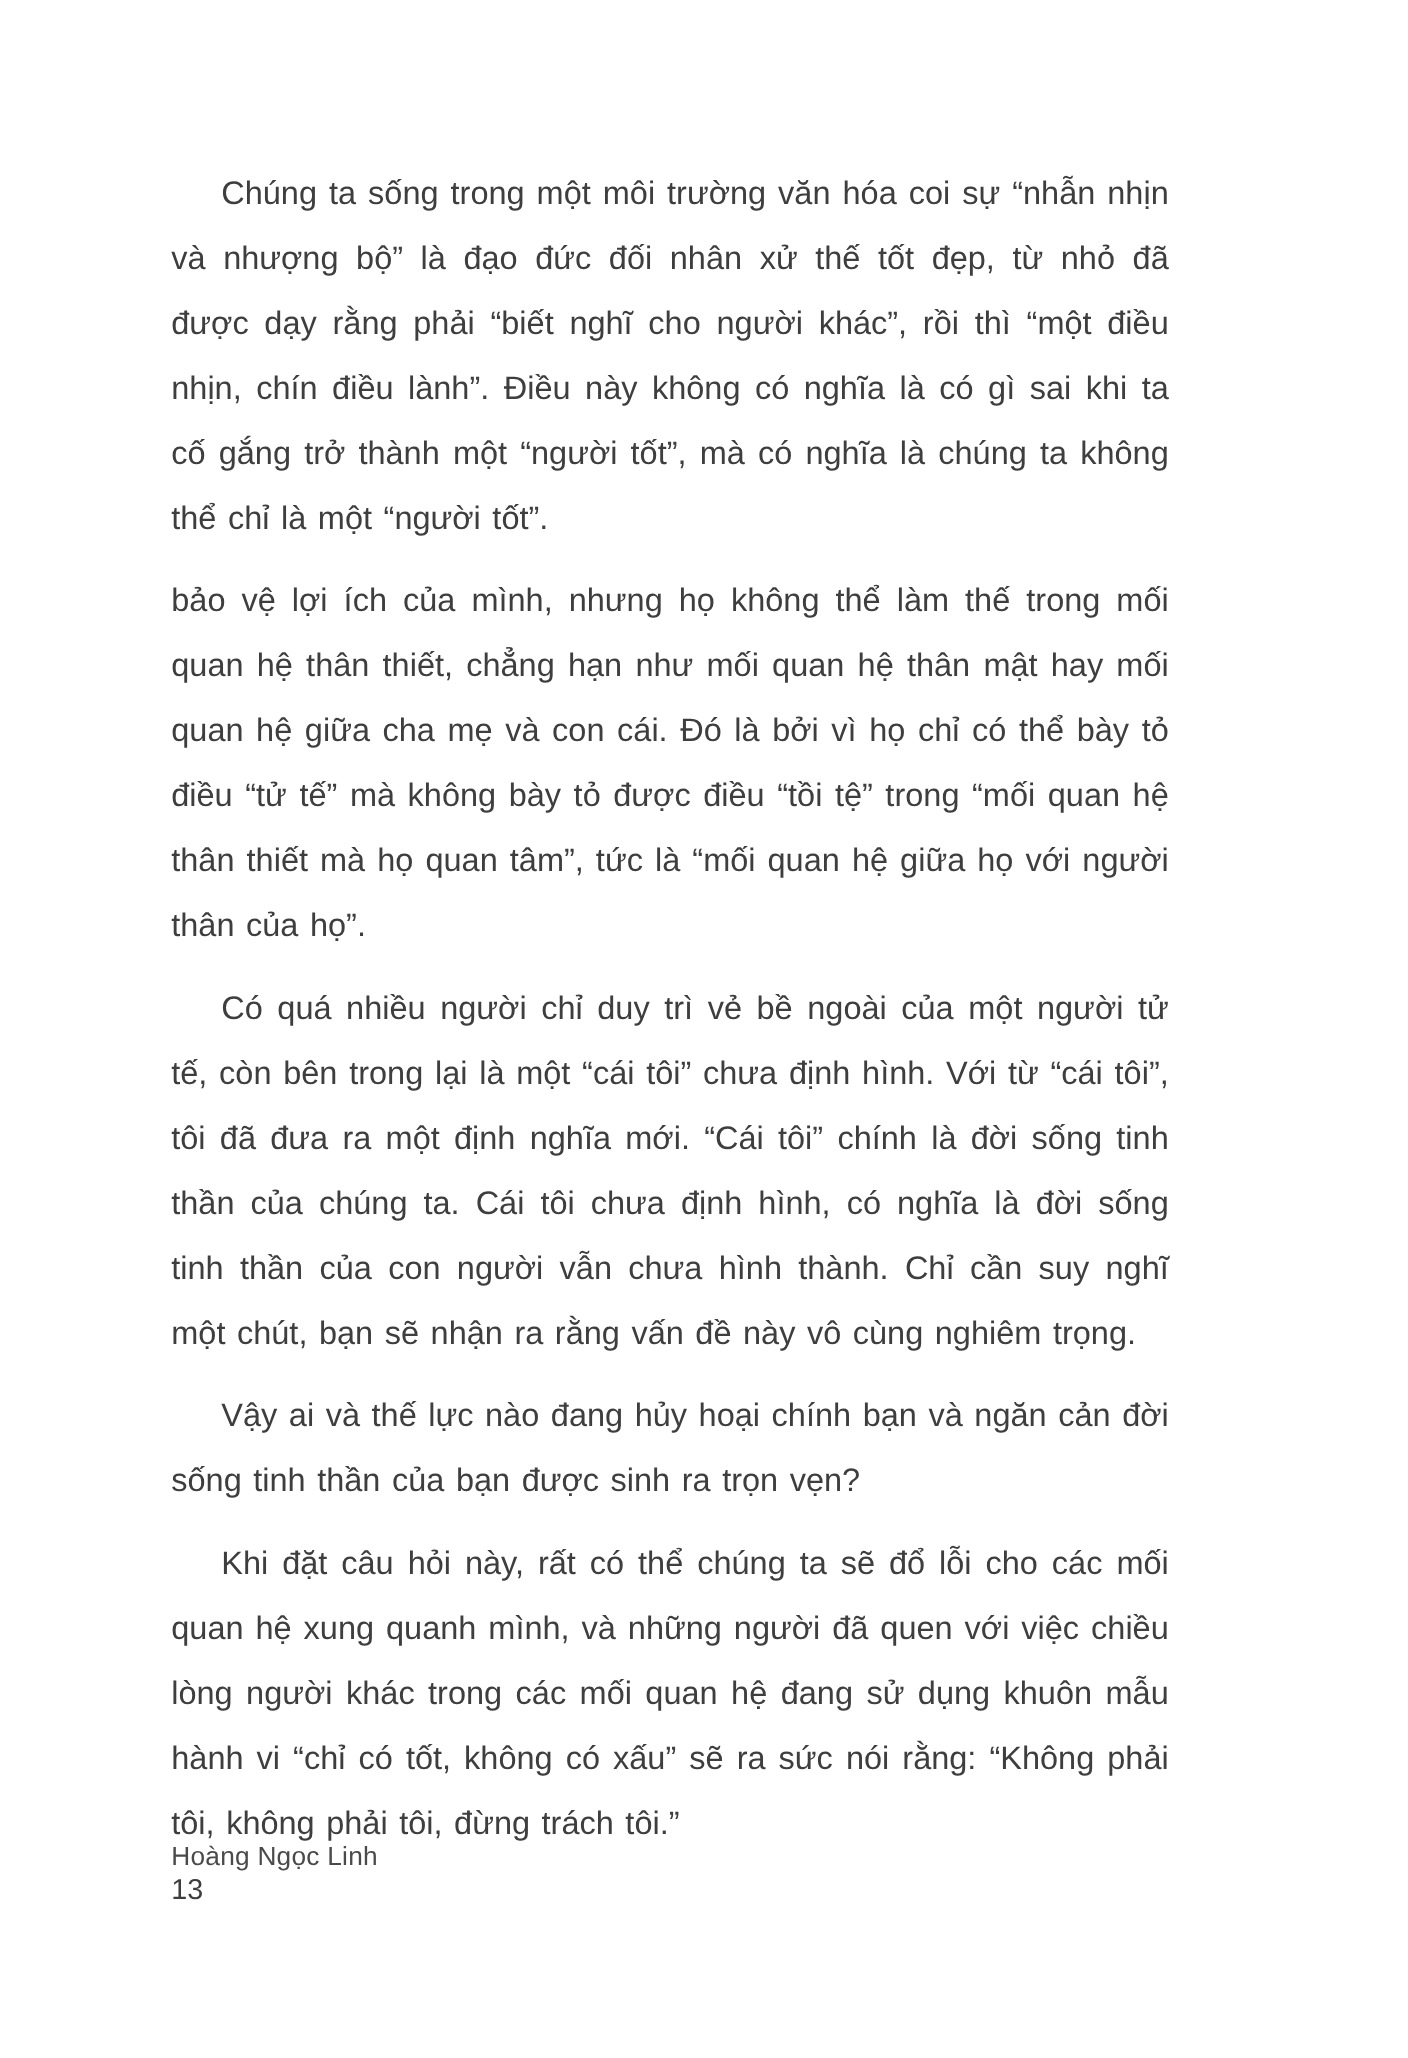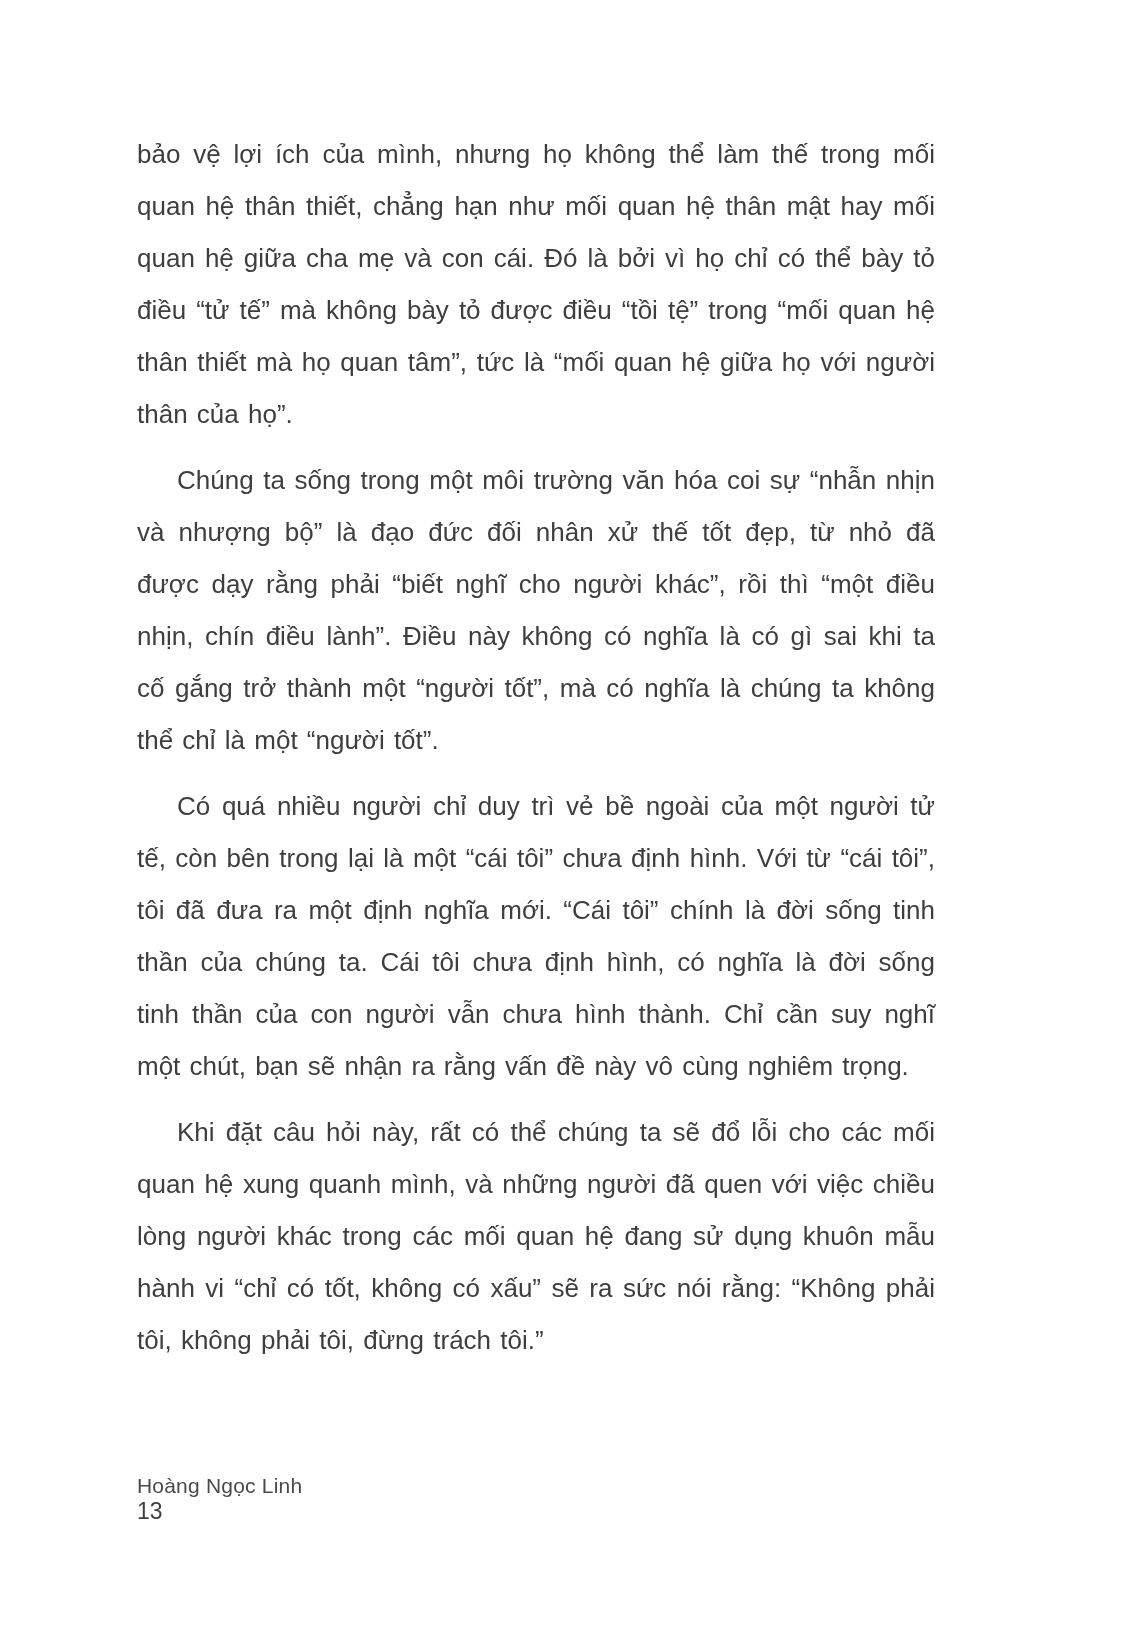--- a/index.html
+++ b/index.html
@@ -53,23 +53,24 @@
     color: #3e3e3e;
     font-stretch: condensed;
   }
 </style>
 </head>
 <body>
 
 <div class="page">
 
   <div class="text-block">
+    <p class="para">Chúng ta sống trong một môi trường văn hóa coi sự “nhẫn nhịn và nhượng bộ” là đạo đức đối nhân xử thế tốt đẹp, từ nhỏ đã được dạy rằng phải “biết nghĩ cho người khác”, rồi thì “một điều nhịn, chín điều lành”. Điều này không có nghĩa là có gì sai khi ta cố gắng trở thành một “người tốt”, mà có nghĩa là chúng ta không thể chỉ là một “người tốt”.</p>
     <p class="para continuation">bảo vệ lợi ích của mình, nhưng họ không thể làm thế trong mối quan hệ thân thiết, chẳng hạn như mối quan hệ thân mật hay mối quan hệ giữa cha mẹ và con cái. Đó là bởi vì họ chỉ có thể bày tỏ điều “tử tế” mà không bày tỏ được điều “tồi tệ” trong “mối quan hệ thân thiết mà họ quan tâm”, tức là “mối quan hệ giữa họ với người thân của họ”.</p>
-    <p class="para">Chúng ta sống trong một môi trường văn hóa coi sự “nhẫn nhịn và nhượng bộ” là đạo đức đối nhân xử thế tốt đẹp, từ nhỏ đã được dạy rằng phải “biết nghĩ cho người khác”, rồi thì “một điều nhịn, chín điều lành”. Điều này không có nghĩa là có gì sai khi ta cố gắng trở thành một “người tốt”, mà có nghĩa là chúng ta không thể chỉ là một “người tốt”.</p>
     <p class="para">Có quá nhiều người chỉ duy trì vẻ bề ngoài của một người tử tế, còn bên trong lại là một “cái tôi” chưa định hình. Với từ “cái tôi”, tôi đã đưa ra một định nghĩa mới. “Cái tôi” chính là đời sống tinh thần của chúng ta. Cái tôi chưa định hình, có nghĩa là đời sống tinh thần của con người vẫn chưa hình thành. Chỉ cần suy nghĩ một chút, bạn sẽ nhận ra rằng vấn đề này vô cùng nghiêm trọng.</p>
+    <p class="para">Vậy ai và thế lực nào đang hủy hoại chính bạn và ngăn cản đời sống tinh thần của bạn được sinh ra trọn vẹn?</p>
     <p class="para">Khi đặt câu hỏi này, rất có thể chúng ta sẽ đổ lỗi cho các mối quan hệ xung quanh mình, và những người đã quen với việc chiều lòng người khác trong các mối quan hệ đang sử dụng khuôn mẫu hành vi “chỉ có tốt, không có xấu” sẽ ra sức nói rằng: “Không phải tôi, không phải tôi, đừng trách tôi.”</p>
   </div>
 
   <div class="footer">
     <span class="author">Hoàng Ngọc Linh</span>
     <span class="page-num">13</span>
   </div>
 
 </div>
 

